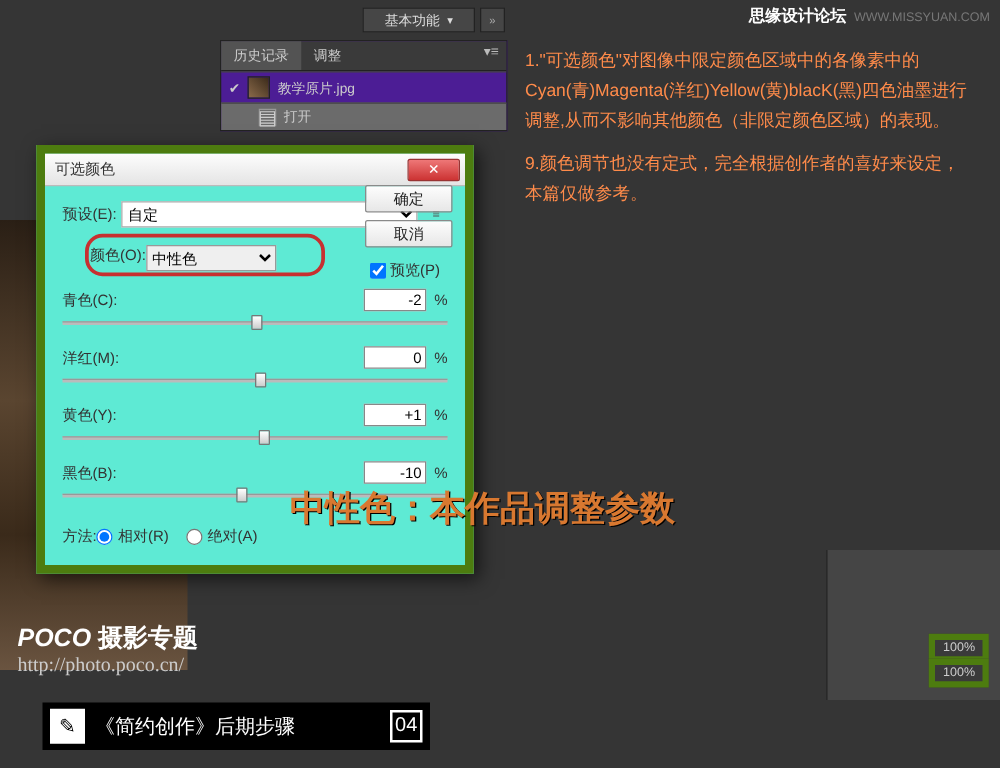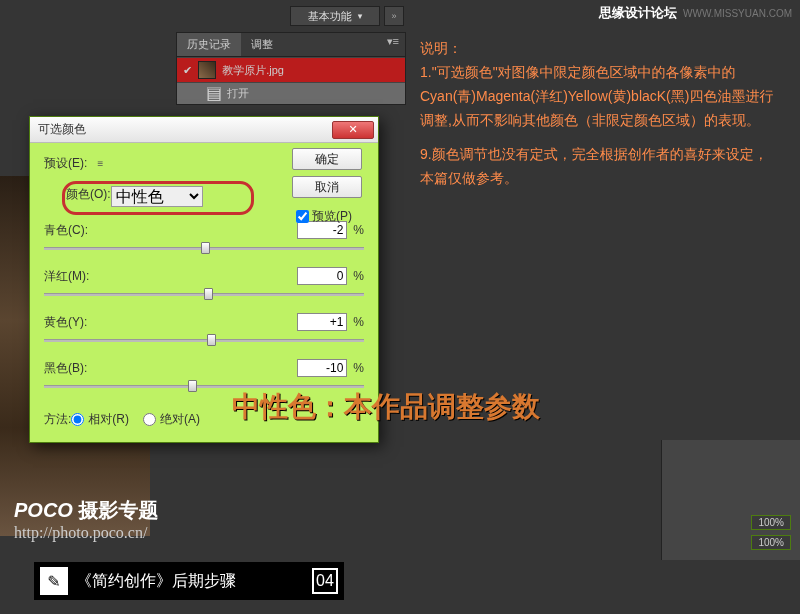--- a/index.html
+++ b/index.html
@@ -3,41 +3,41 @@
 <meta charset="utf-8">
 <style>
 *{margin:0;padding:0;box-sizing:border-box;font-family:"Microsoft YaHei",sans-serif;}
 body{background:#353535;width:800px;height:614px;position:relative;overflow:hidden;color:#ccc;}
 .top-watermark{position:absolute;top:4px;right:8px;color:#888;font-size:13px;}
 .top-watermark .cn{color:#fff;font-weight:bold;text-align:right;}
 .top-watermark .en{color:#777;font-size:10px;margin-left:6px;}
 .workspace-btn{position:absolute;top:6px;left:290px;width:90px;height:20px;background:#464646;border:1px solid #222;color:#ddd;font-size:11px;display:flex;align-items:center;justify-content:center;}
 .workspace-btn::after{content:"▾";margin-left:6px;font-size:9px;}
 .workspace-arrows{position:absolute;top:6px;left:384px;width:20px;height:20px;background:#464646;border:1px solid #222;color:#aaa;font-size:9px;display:flex;align-items:center;justify-content:center;}
-.history-panel{position:absolute;top:32px;left:176px;width:230px;background:#b91c1c;border:1px solid #222;}
+.history-panel{position:absolute;top:32px;left:176px;width:230px;background:#4c1d95;border:1px solid #222;}
 .tabs{display:flex;background:#3a3a3a;border-bottom:1px solid #222;}
 .tab{padding:4px 10px;font-size:11px;color:#ccc;cursor:pointer;}
 .tab.active{background:#535353;}
 .tab-close{margin-left:auto;padding:2px 6px;color:#bbb;font-size:11px;}
 .hist-row{display:flex;align-items:center;padding:3px 6px;border-top:1px solid #444;}
 .hist-row.selected{background:#6b6b6b;}
 .thumb{width:18px;height:18px;background:linear-gradient(45deg,#8a6a4a,#3a2a1a);border:1px solid #222;margin-right:6px;}
 .icon-small{width:14px;height:14px;border:1px solid #999;margin-right:6px;display:flex;align-items:center;justify-content:center;}
 .hist-row span{font-size:11px;}
-.dialog{position:absolute;top:116px;left:29px;width:350px;background:#bef264;border:1px solid #4d7c0f;box-shadow:4px 4px 14px rgba(0,0,0,.6);}
+.dialog{position:absolute;top:116px;left:29px;width:350px;background:#5eead4;border:7px solid #4d7c0f;box-shadow:4px 4px 14px rgba(0,0,0,.6);}
 .dlg-title{height:26px;background:linear-gradient(#fdfdfd,#e4e4e4);display:flex;align-items:center;padding:0 4px 0 8px;border-bottom:1px solid #bbb;}
 .dlg-title span{font-size:12px;color:#333;}
 .dlg-close{margin-left:auto;width:42px;height:18px;background:linear-gradient(#e77,#c33);border:1px solid #933;border-radius:2px;color:#fff;font-size:11px;display:flex;align-items:center;justify-content:center;}
 .dlg-body{padding:12px 14px 14px;position:relative;}
 .preset-row{display:flex;align-items:center;font-size:12px;color:#333;margin-bottom:14px;}
 .preset-row label{margin-right:4px;}
 .preset-row select{flex:1;height:21px;font-size:12px;border:1px solid #aaa;background:#fff;margin-right:6px;}
 .preset-opt{width:18px;height:15px;color:#555;font-size:10px;display:flex;align-items:center;justify-content:center;}
 .color-row{display:flex;align-items:flex-start;font-size:12px;color:#333;margin-left:22px;margin-bottom:14px;}
-.color-row select{width:92px;height:21px;font-size:16px;border:1px solid #999;}
+.color-row select{width:104px;height:21px;font-size:12px;border:1px solid #999;}
 .red-box{position:absolute;top:38px;left:32px;width:192px;height:34px;border:3px solid #c73030;border-radius:14px;pointer-events:none;}
 .swatch{display:inline-block;width:12px;height:12px;background:#888;border:1px solid #666;vertical-align:middle;margin-right:3px;}
 .slider-row{margin-bottom:12px;}
 .slider-line{display:flex;align-items:center;font-size:12px;color:#333;}
 .slider-line .lbl{width:62px;}
 .slider-line input[type=text]{width:50px;height:18px;text-align:right;padding-right:3px;border:1px solid #888;background:#fff;font-size:12px;margin-left:auto;}
 .slider-line .pct{margin-left:6px;}
 .track{position:relative;height:14px;margin-top:2px;}
 .track::before{content:"";position:absolute;top:6px;left:0;right:0;height:2px;background:#bbb;border-top:1px solid #999;}
 .thumb-s{position:absolute;top:1px;width:9px;height:12px;background:linear-gradient(#fff,#ccc);border:1px solid #777;border-radius:1px;}
@@ -52,21 +52,21 @@
 .big-label{position:absolute;top:388px;left:232px;font-size:28px;color:#d87830;font-weight:bold;text-shadow:1px 1px 0 #000;}
 .poco{position:absolute;bottom:72px;left:14px;color:#fff;}
 .poco .p1{font-size:20px;font-weight:bold;}
 .poco .p1 .lg{font-style:italic;}
 .poco .p2{font-size:16px;color:#ccc;font-family:Liberation Serif, serif;}
 .bottom-bar{position:absolute;bottom:14px;left:34px;width:310px;height:38px;background:#000;display:flex;align-items:center;padding:0 6px;}
 .bottom-bar .bicon{width:28px;height:28px;background:#fff;display:flex;align-items:center;justify-content:center;color:#000;margin-right:8px;font-size:16px;}
 .bottom-bar .btxt{color:#fff;font-size:16px;}
 .bottom-bar .bnum{margin-left:auto;width:26px;height:26px;border:2px solid #fff;color:#fff;display:flex;align-items:center;justify-content:center;font-size:16px;}
 .side-strip{position:absolute;right:-1px;top:440px;width:140px;height:120px;background:#454545;border-left:1px solid #222;}
-.side-strip .op{position:absolute;bottom:30px;right:10px;font-size:10px;color:#ccc;background:#3a3a3a;padding:1px 6px;border:1px solid #4d7c0f;text-align:center;}
+.side-strip .op{position:absolute;bottom:30px;right:10px;font-size:10px;color:#ccc;background:#3a3a3a;padding:1px 6px;border:5px solid #4d7c0f;text-align:center;}
 .side-strip .op2{bottom:10px;}
 </style>
 </head>
 <body>
 
 <div class="top-watermark">
   <span class="cn">思缘设计论坛</span><span class="en">WWW.MISSYUAN.COM</span>
 </div>
 
 <div class="workspace-btn">
@@ -95,20 +95,21 @@
 <div class="bg-photo"></div>
 
 <div class="dialog">
   <div class="dlg-title">
     <span>可选颜色</span>
     <div class="dlg-close">✕</div>
   </div>
   <div class="dlg-body">
     <div class="preset-row">
       <label>预设(E):</label>
+      <select><option>自定</option></select>
       <div class="preset-opt">≡</div>
     </div>
     <div class="color-row">
       <label>颜色(O):</label>
       <select><option><span class="swatch"></span>中性色</option></select>
     </div>
 
     <div class="red-box"></div>
 
     <div id="sliders">
@@ -167,21 +168,20 @@
 <div class="right-btns">
   <button class="win-btn">确定</button>
   <button class="win-btn">取消</button>
 </div>
 <div class="preview-row">
   <input type="checkbox" checked="" style="">
   <span>预览(P)</span>
 </div>
 
 <div class="explain">
-  <div>说明：</div>
   <div>1."可选颜色"对图像中限定颜色区域中的各像素中的Cyan(青)Magenta(洋红)Yellow(黄)blacK(黑)四色油墨进行调整,从而不影响其他颜色（非限定颜色区域）的表现。</div>
   <div style="height:10px"></div>
   <div>9.颜色调节也没有定式，完全根据创作者的喜好来设定，本篇仅做参考。</div>
 </div>
 
 <div class="big-label">中性色：本作品调整参数</div>
 
 <div class="side-strip">
   <div class="op">100%</div>
   <div class="op op2">100%</div>

